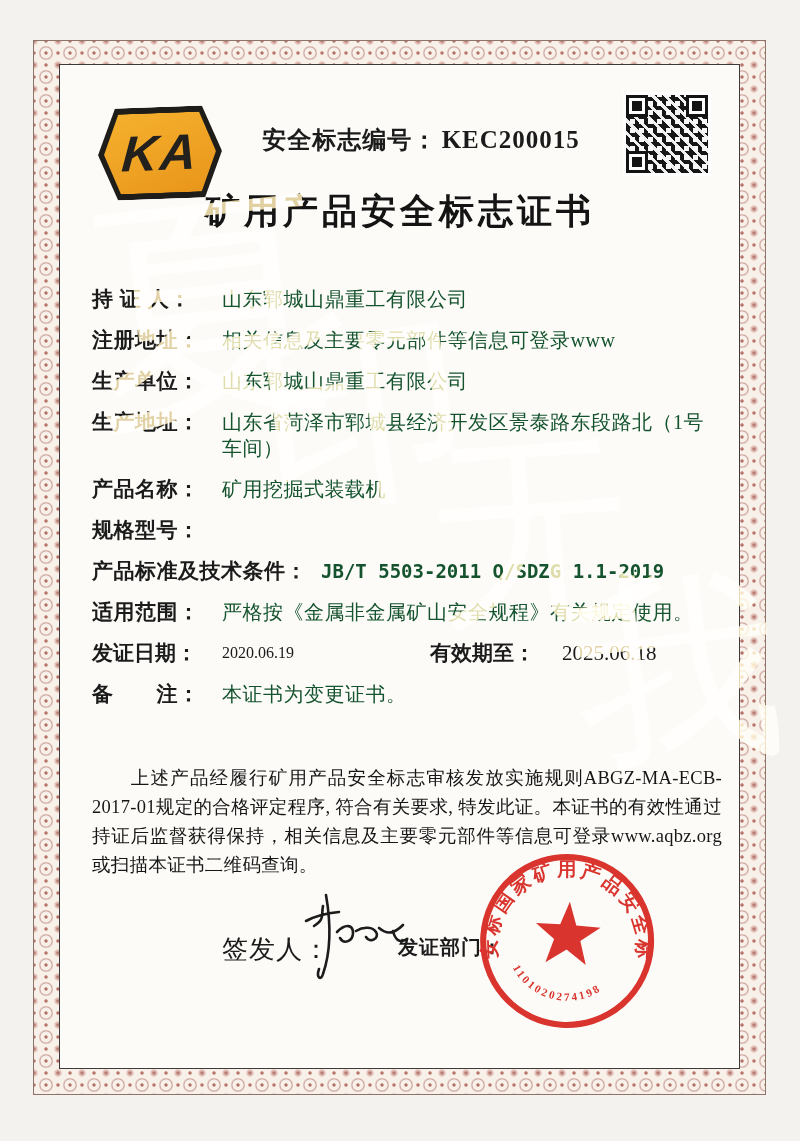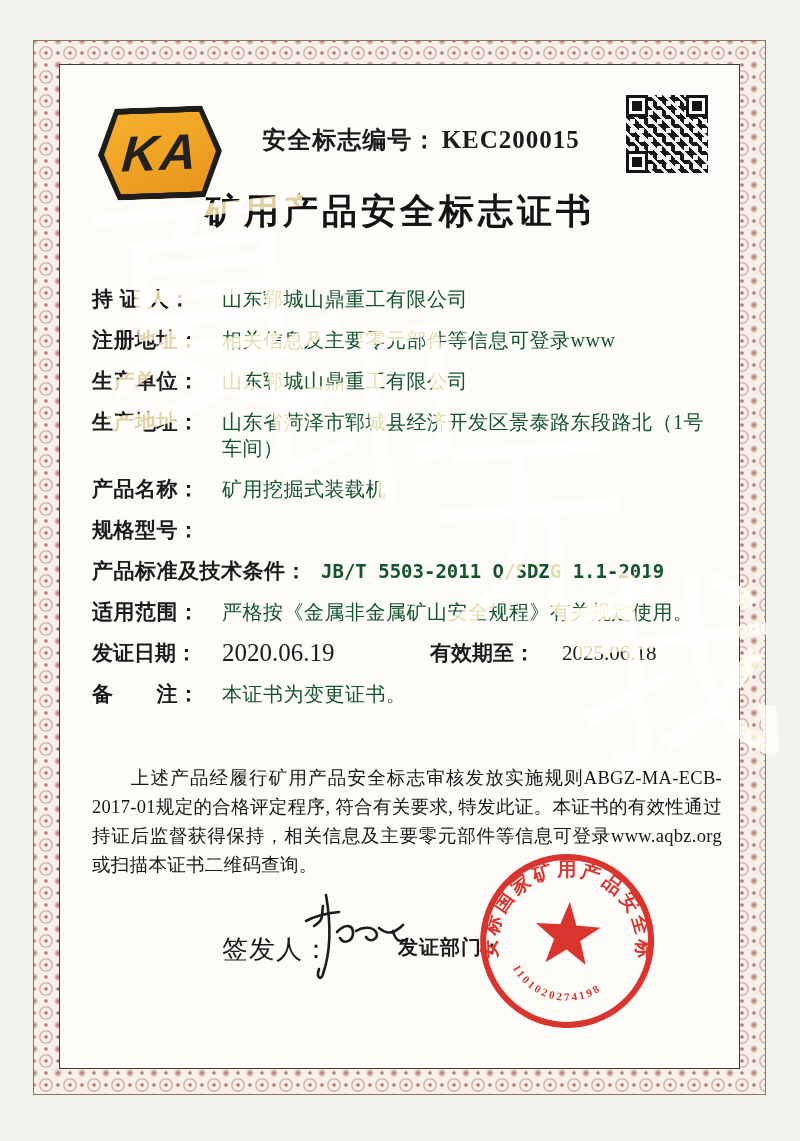--- a/index.html
+++ b/index.html
@@ -81,21 +81,21 @@
   .fields{ position:absolute; left:92px; top:286px; width:630px; }
   .row{ display:flex; line-height:26px; margin-bottom:15px; }
   .row .label{ flex:0 0 130px; font-size:21px; font-weight:800; letter-spacing:.5px; white-space:nowrap; }
   .row .value{ font-size:20px; font-family:"Liberation Serif", serif; color:#14532d; letter-spacing:.5px; }
   .row.wide .label{ flex:0 0 auto; margin-right:14px; }
   .row .value.mono{ font-family:"DejaVu Sans Mono", monospace; font-weight:700; font-size:19px; letter-spacing:0; }
   .row .value.wrap{ max-width:498px; }
   .dates-row{ display:flex; line-height:26px; margin-bottom:15px; }
   .dates-row .label{ flex:0 0 130px; font-size:21px; font-weight:800; white-space:nowrap; }
   .dates-row .label2{ flex:0 0 132px; font-size:21px; font-weight:800; white-space:nowrap; }
-  .dates-row .value{ flex:0 0 208px; font-size:25px; font-family:"Liberation Serif", serif; }
+  .dates-row .value{ flex:0 0 208px; font-size:16px; font-family:"Liberation Serif", serif; }
   .dates-row .value2{ font-size:21px; font-family:"Liberation Serif", serif; }
   
   .footer-para{
     position:absolute; left:92px; top:764px; width:630px;
     font-size:18.5px; line-height:29px; text-align:justify; text-indent:2.1em;
     font-family:"Liberation Serif", serif; color:#161616; letter-spacing:.3px;
   }
   
   .cmac{ position:absolute; left:106px; top:896px; }
   .issuer-label{ position:absolute; left:222px; top:932px; font-size:26px; font-weight:400; letter-spacing:1px; }

